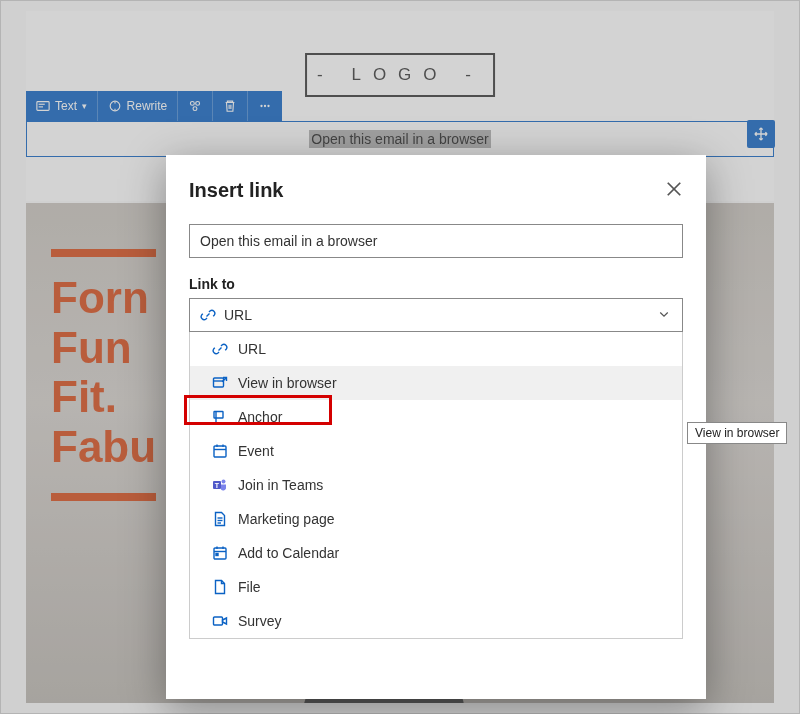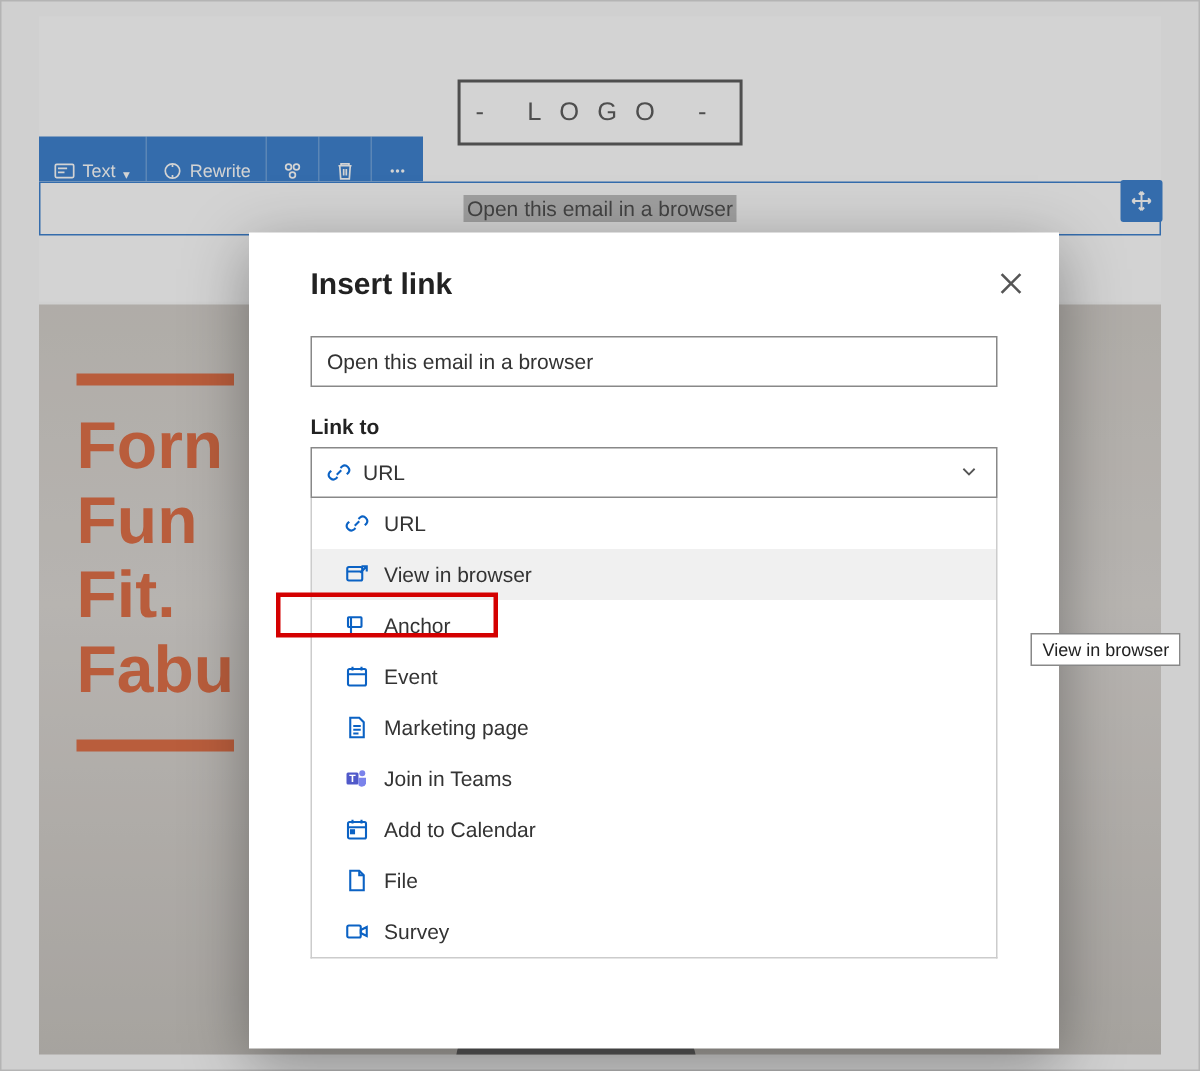--- a/index.html
+++ b/index.html
@@ -43,21 +43,21 @@
       left: 25px;
       display: flex;
       background: #0b62c4;
       height: 30px;
       align-items: stretch;
       color: #fff;
       font-size: 12px;
     }
     .toolbar-btn {
       display: flex;
-      align-items: flex-end;
+      align-items: center;
       gap: 5px;
       padding: 0 10px;
       border-right: 1px solid rgba(255,255,255,0.25);
       cursor: pointer;
     }
     .toolbar-btn:last-child { border-right: none; }
     .toolbar-icon { width: 14px; height: 14px; display: inline-flex; }
     .text-block {
       position: absolute;
       top: 120px;
@@ -132,21 +132,21 @@
       background: rgba(130,130,130,0.35);
     }
     .dialog {
       position: absolute;
       top: 155px;
       left: 166px;
       width: 540px;
       height: 544px;
       background: #fff;
       box-shadow: 0 10px 40px rgba(0,0,0,0.35);
-      padding: 24px 41px;
+      padding: 24px 23px;
     }
     .dialog-title {
       font-size: 20px;
       font-weight: 600;
       color: #222;
       margin-bottom: 22px;
     }
     .close-btn {
       position: absolute;
       top: 24px;
@@ -369,43 +369,43 @@
             <rect x="2" y="3" width="12" height="11" rx="1"></rect>
             <line x1="2" y1="6.5" x2="14" y2="6.5"></line>
             <line x1="5" y1="1.5" x2="5" y2="4"></line>
             <line x1="11" y1="1.5" x2="11" y2="4"></line>
           </svg>
         </span>
       <span>Event</span>
     </div>
     <div class="dd-item">
       <span class="dd-icon">
-          <svg viewBox="0 0 16 16" fill="none" stroke="currentColor" stroke-width="1.4">
-            <path d="M3.5 1.5h6l3 3v10h-9z"></path>
-            <line x1="5.5" y1="7" x2="10.5" y2="7"></line>
-            <line x1="5.5" y1="9.5" x2="10.5" y2="9.5"></line>
-            <line x1="5.5" y1="12" x2="9" y2="12"></line>
-          </svg>
-        </span>
-      <span>Marketing page</span>
-    </div>
-    <div class="dd-item">
-      <span class="dd-icon">
           <svg viewBox="0 0 16 16" fill="currentColor">
             <rect x="1" y="4" width="8" height="8" rx="1" fill="#5059c9"></rect>
             <text x="5" y="10.5" font-size="7" fill="#fff" text-anchor="middle" font-weight="bold">T</text>
             <circle cx="11.5" cy="4.5" r="2" fill="#7b83eb"></circle>
             <path d="M9 7.5h5v4a3 3 0 01-5 1z" fill="#7b83eb"></path>
           </svg>
         </span>
       <span>Join in Teams</span>
     </div>
     <div class="dd-item">
       <span class="dd-icon">
           <svg viewBox="0 0 16 16" fill="none" stroke="currentColor" stroke-width="1.4">
+            <path d="M3.5 1.5h6l3 3v10h-9z"></path>
+            <line x1="5.5" y1="7" x2="10.5" y2="7"></line>
+            <line x1="5.5" y1="9.5" x2="10.5" y2="9.5"></line>
+            <line x1="5.5" y1="12" x2="9" y2="12"></line>
+          </svg>
+        </span>
+      <span>Marketing page</span>
+    </div>
+    <div class="dd-item">
+      <span class="dd-icon">
+          <svg viewBox="0 0 16 16" fill="none" stroke="currentColor" stroke-width="1.4">
             <rect x="2" y="3" width="12" height="11" rx="1"></rect>
             <line x1="2" y1="6.5" x2="14" y2="6.5"></line>
             <rect x="4" y="8.5" width="2" height="2" fill="currentColor"></rect>
             <line x1="5" y1="1.5" x2="5" y2="4"></line>
             <line x1="11" y1="1.5" x2="11" y2="4"></line>
           </svg>
         </span>
       <span>Add to Calendar</span>
     </div>
     <div class="dd-item">

